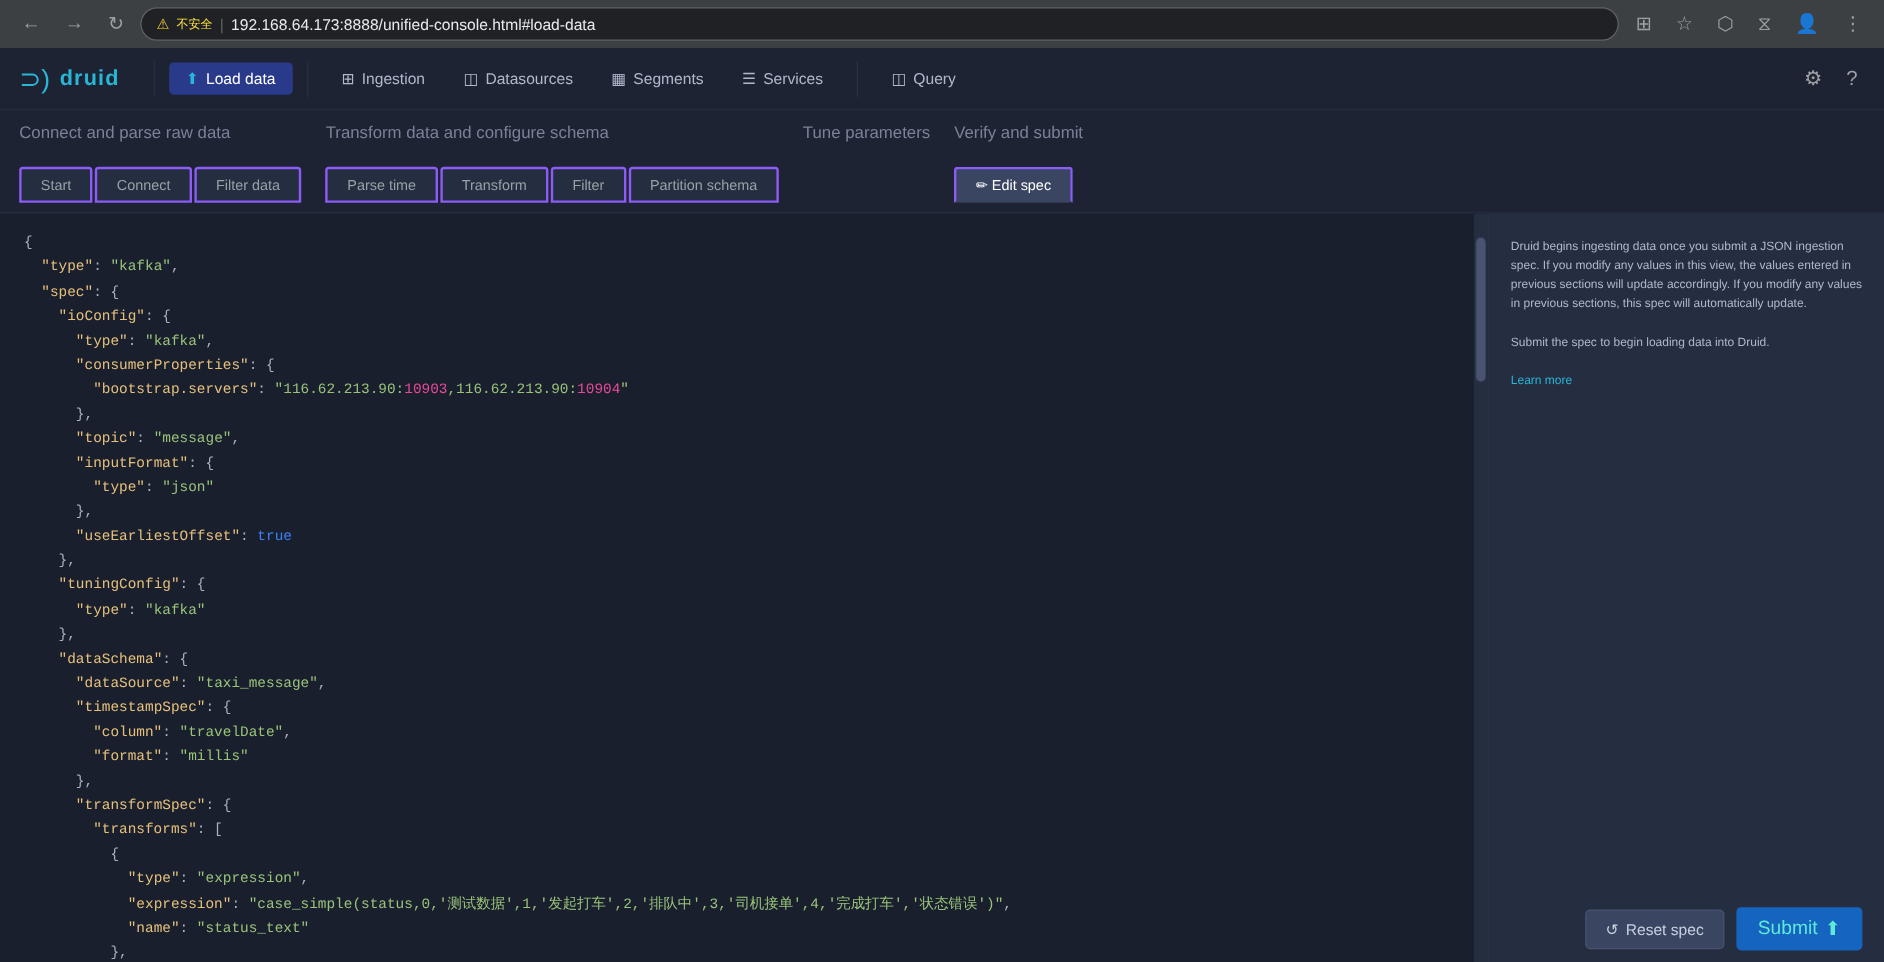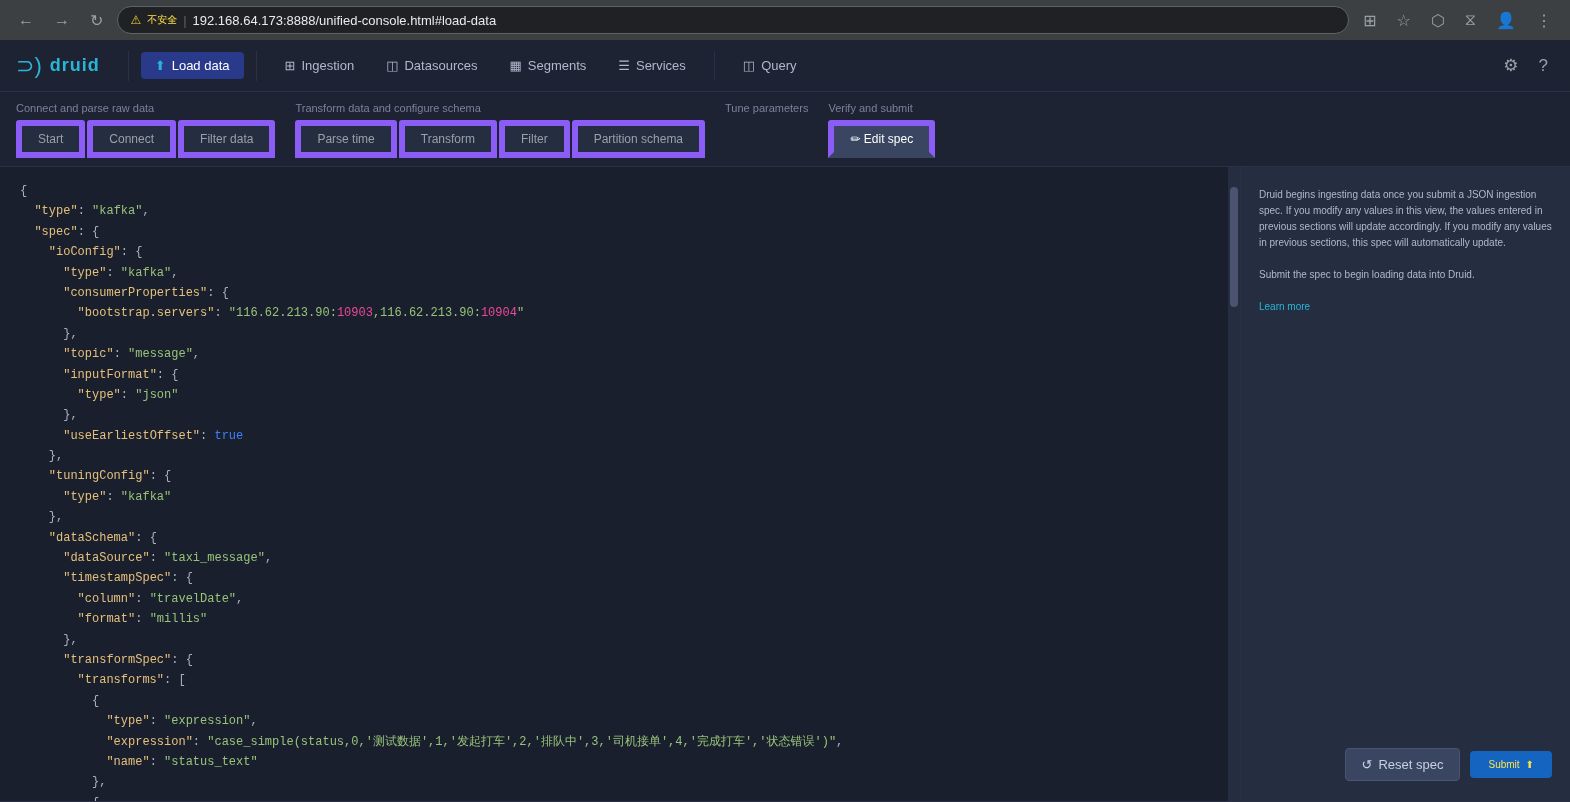--- a/index.html
+++ b/index.html
@@ -141,31 +141,31 @@
       display: flex;
       gap: 0;
       margin-bottom: 8px;
     }
     .wizard-group {
       display: flex;
       flex-direction: column;
     }
     .wizard-group-label {
       color: #7a8299;
-      font-size: 11px;
-      margin-bottom: 6px;
+      font-size: 14px;
+      margin-bottom: 21px;
       white-space: nowrap;
     }
     .wizard-group-tabs {
       display: flex;
       gap: 2px;
     }
     .wizard-tab {
       background: #252d40;
-      border: 6px solid #8b5cf6;
+      border: 2px solid #8b5cf6;
       color: #9aa0a6;
       padding: 6px 16px;
       font-size: 12px;
       cursor: pointer;
       border-radius: 3px 3px 0 0;
       white-space: nowrap;
     }
     .wizard-tab.active {
       background: #3a4562;
       color: #fff;
@@ -260,24 +260,24 @@
       border-radius: 4px;
       font-size: 13px;
       cursor: pointer;
       display: flex;
       align-items: center;
       gap: 6px;
     }
     .submit-btn {
       background: #1565c0;
       border: none;
-      color: #fde047;
+      color: #5eead4;
       padding: 8px 18px;
       border-radius: 4px;
-      font-size: 10px;
+      font-size: 16px;
       cursor: pointer;
       display: flex;
       align-items: center;
       gap: 6px;
     }
 
     
     .status-bar {
       background: #1e2333;
       height: 20px;

